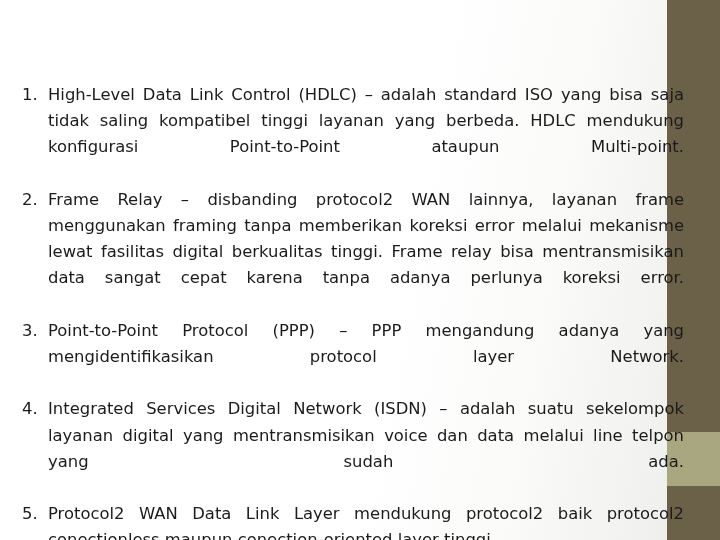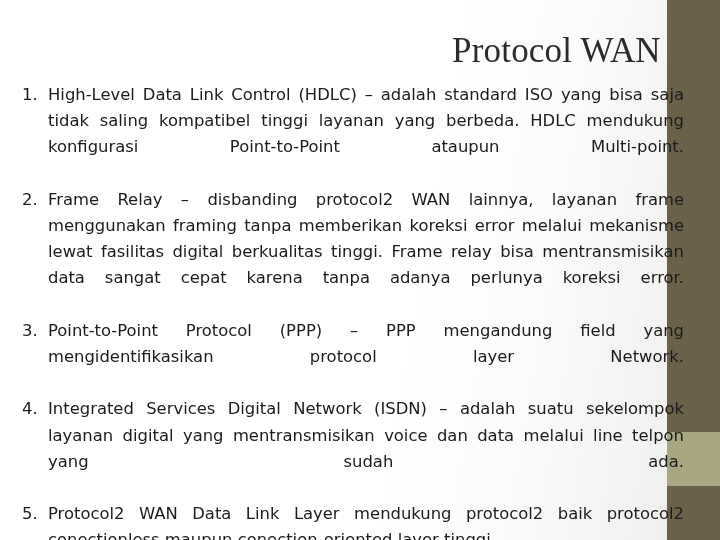--- a/index.html
+++ b/index.html
@@ -107,34 +107,33 @@
   .li-text.nojust::after { content: none; }
 </style>
 </head>
 <body>
 
 <div id="slide">
 
   <div id="right-bar"></div>
   <div id="right-accent"></div>
 
-  <div id="title">Protocol WAN</div>
 
   <ul id="body-list">
     <li class="li-row">
       <span class="li-num">1.</span>
       <span class="li-text">High-Level Data Link Control (HDLC) – adalah standard ISO yang bisa saja tidak saling kompatibel tinggi layanan yang berbeda. HDLC mendukung konfigurasi Point-to-Point ataupun Multi-point.</span>
     </li>
     <li class="li-row">
       <span class="li-num">2.</span>
       <span class="li-text">Frame Relay – disbanding protocol2 WAN lainnya, layanan frame menggunakan framing tanpa memberikan koreksi error melalui mekanisme lewat fasilitas digital berkualitas tinggi. Frame relay bisa mentransmisikan data sangat cepat karena tanpa adanya perlunya koreksi error.</span>
     </li>
     <li class="li-row">
       <span class="li-num">3.</span>
-      <span class="li-text">Point-to-Point Protocol (PPP) – PPP mengandung field yang mengidentifikasikan protocol layer Network.</span>
+      <span class="li-text">Point-to-Point Protocol (PPP) – PPP mengandung adanya yang mengidentifikasikan protocol layer Network.</span>
     </li>
     <li class="li-row">
       <span class="li-num">4.</span>
       <span class="li-text">Integrated Services Digital Network (ISDN) – adalah suatu sekelompok layanan digital yang mentransmisikan voice dan data melalui line telpon yang sudah ada.</span>
     </li>
     <li class="li-row">
       <span class="li-num">5.</span>
       <span class="li-text nojust">Protocol2 WAN Data Link Layer mendukung protocol2 baik protocol2 conectionless maupun conection-oriented layer tinggi.</span>
     </li>
   </ul>

